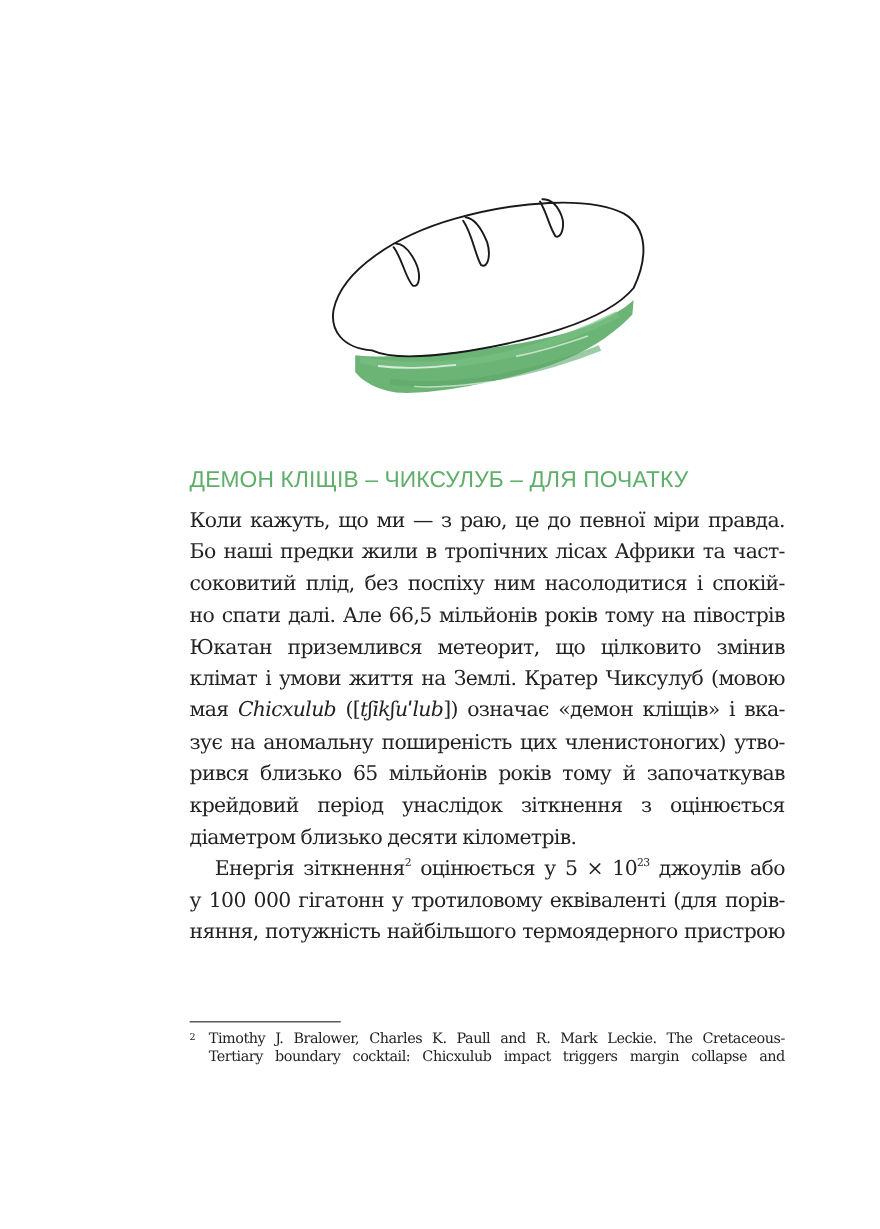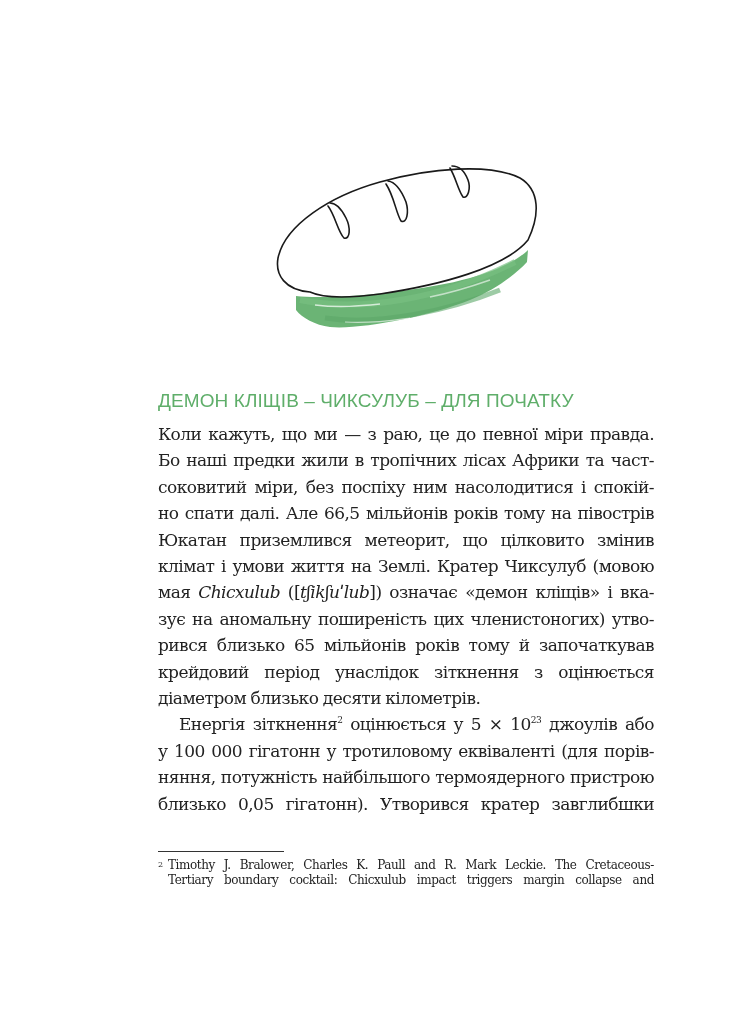--- a/index.html
+++ b/index.html
@@ -21,21 +21,21 @@
   .body-text .indent { padding-left: 21px; }
   sup { font-size: 9px; vertical-align: 7px; line-height: 0; }
   i { }
   .rule { position: absolute; left: 158px; top: 851px; width: 126px; height: 1px; background: #333; }
   .footnote {
     position: absolute; left: 158px; top: 858px; width: 496px;
     font-family: "DejaVu Serif", serif; font-size: 12px; line-height: 14.5px; color: #222;
     letter-spacing: -0.4px;
   }
   .fn-mark { position: absolute; left: 0; top: 0; font-size: 8px; }
-  .fn-text { margin-left: 10px; text-align: justify; }
+  .fn-text { margin-left: 16px; text-align: justify; }
   .fn-text .line { display: block; white-space: nowrap; text-align-last: justify; }
   .fn-text .line.last { text-align-last: left; }
 </style>
 </head>
 <body>
 
 <div class="page">
 
   <svg class="illustration" viewBox="260 150 290 190" xmlns="http://www.w3.org/2000/svg">
     <g opacity="0.92">
@@ -52,33 +52,32 @@
       <path d="M386 184 C394 196, 396 213, 401 221 C407 224, 409 212, 406 202 C402 192, 396 182, 388 181"></path>
       <path d="M450 168 C456 178, 458 190, 463 197 C468 199, 471 188, 468 180 C465 172, 460 166, 452 166"></path>
     </g>
   </svg>
 
   <h2 class="heading">ДЕМОН КЛІЩІВ – ЧИКСУЛУБ – ДЛЯ ПОЧАТКУ</h2>
 
   <div class="body-text">
     <span class="line">Коли кажуть, що ми — з раю, це до певної міри правда.</span>
     <span class="line">Бо наші предки жили в тропічних лісах Африки та част-</span>
-    <span class="line">соковитий міри, без поспіху ним насолодитися і спокій-</span>
+    <span class="line">соковитий плід, без поспіху ним насолодитися і спокій-</span>
     <span class="line">но спати далі. Але 66,5 мільйонів років тому на півострів</span>
     <span class="line">Юкатан приземлився метеорит, що цілковито змінив</span>
     <span class="line">клімат і умови життя на Землі. Кратер Чиксулуб (мовою</span>
     <span class="line"><span>мая </span><i>Chicxulub</i><span> ([</span><i>tʃikʃuˈlub</i><span>]) означає «демон кліщів» і вка-</span></span>
     <span class="line">зує на аномальну поширеність цих членистоногих) утво-</span>
     <span class="line">рився близько 65 мільйонів років тому й започаткував</span>
     <span class="line">крейдовий період унаслідок зіткнення з оцінюється</span>
     <span class="line last">діаметром близько десяти кілометрів.</span>
     <span class="line indent"><span>Енергія зіткнення</span><sup>2</sup><span> оцінюється у 5 × 10</span><sup>23</sup><span> джоулів або</span></span>
     <span class="line">у 100 000 гігатонн у тротиловому еквіваленті (для порів-</span>
     <span class="line">няння, потужність найбільшого термоядерного пристрою</span>
-    <span class="line">близько 0,05 гігатонн). Утворився кратер завглибшки</span>
   </div>
 
   <div class="rule"></div>
 
   <div class="footnote">
     <span class="fn-mark">2</span>
     <div class="fn-text">
       <span class="line">Timothy J. Bralower, Charles K. Paull and R. Mark Leckie. The Cretaceous-</span>
       <span class="line">Tertiary boundary cocktail: Chicxulub impact triggers margin collapse and</span>
     </div>

